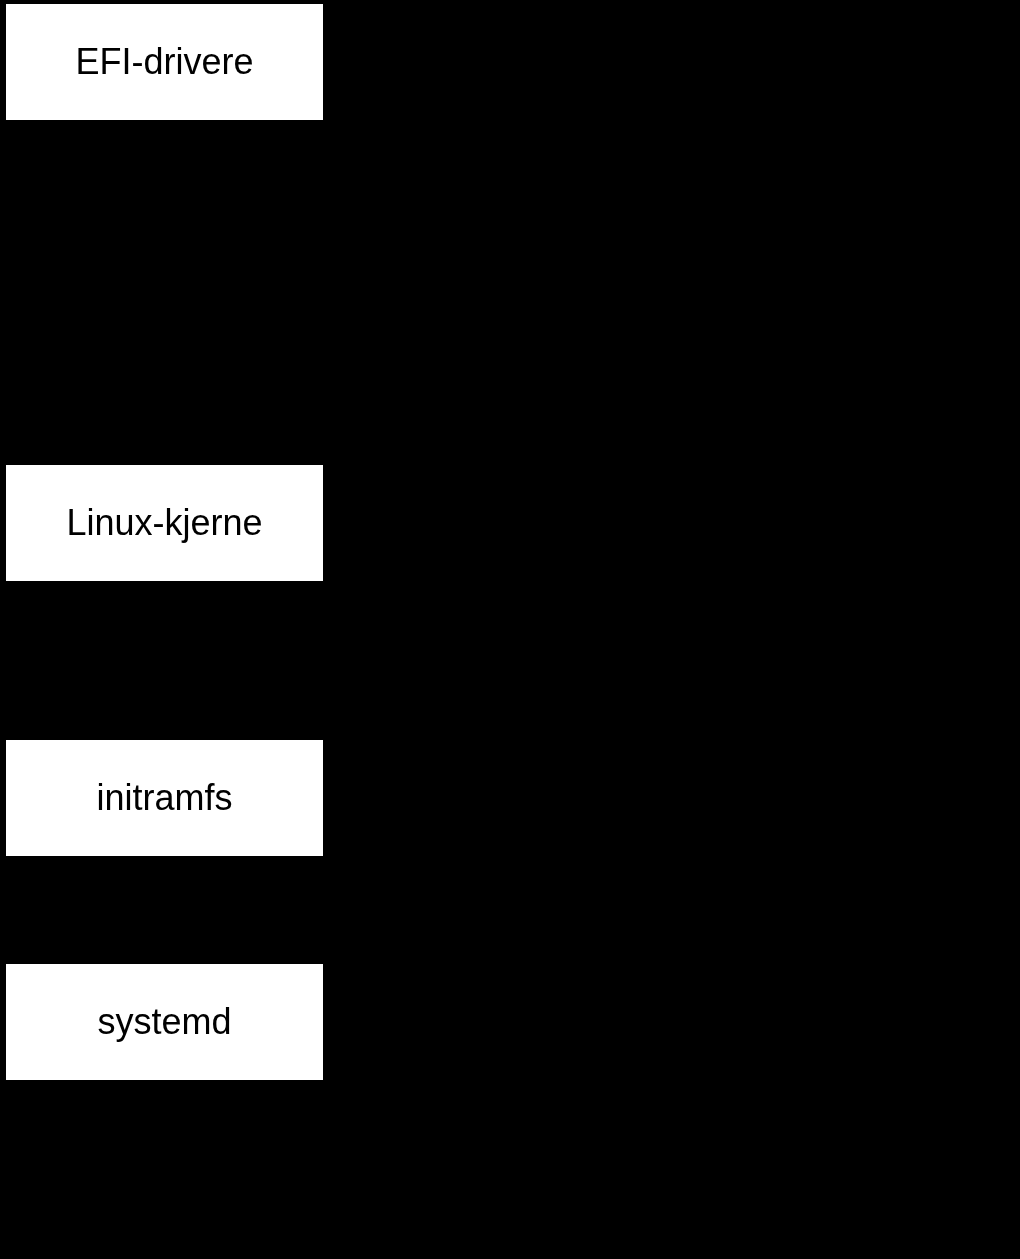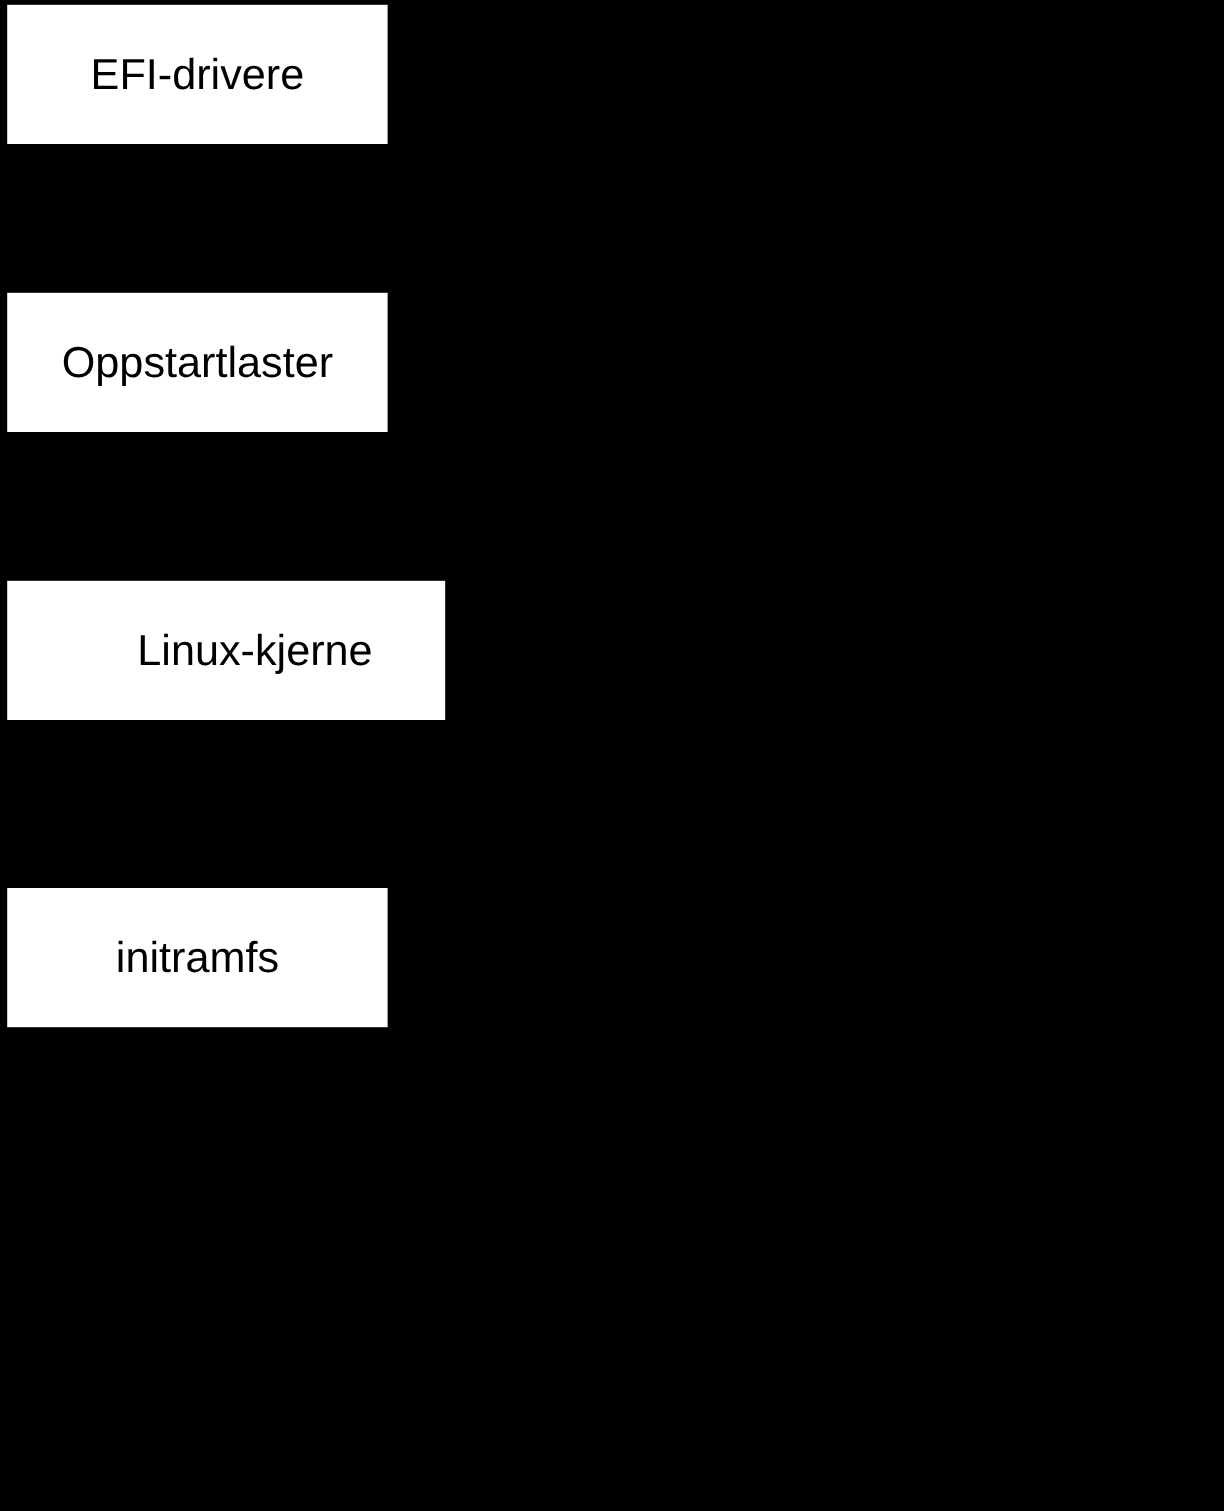--- a/index.html
+++ b/index.html
@@ -30,33 +30,33 @@
     justify-content: center;
   }
   .node-label {
     color: var(--node_text, #000000);
     font-size: 36px;
     line-height: 1;
     white-space: nowrap;
   }
   .n0 { top: 4px; }
   .n1 { top: 244px; }
-  .n2 { top: 484px; padding-left: 48px; }
+  .n2 { top: 465px; }
   .n3 { top: 740px; }
   .n4 { top: 964px; }
 </style>
 </head>
 <body>
 
 <div class="canvas">
   <div class="node n0">
     <span class="node-label">EFI-drivere</span>
   </div>
-  <div class="node n1">
-    <span class="node-label">Oppstartlaster</span>
-  </div>
   <div class="node n2">
     <span class="node-label">Linux-kjerne</span>
   </div>
   <div class="node n3">
     <span class="node-label">initramfs</span>
   </div>
+  <div class="node n4">
+    <span class="node-label">systemd</span>
+  </div>
 </div>
 
 </body></html>

